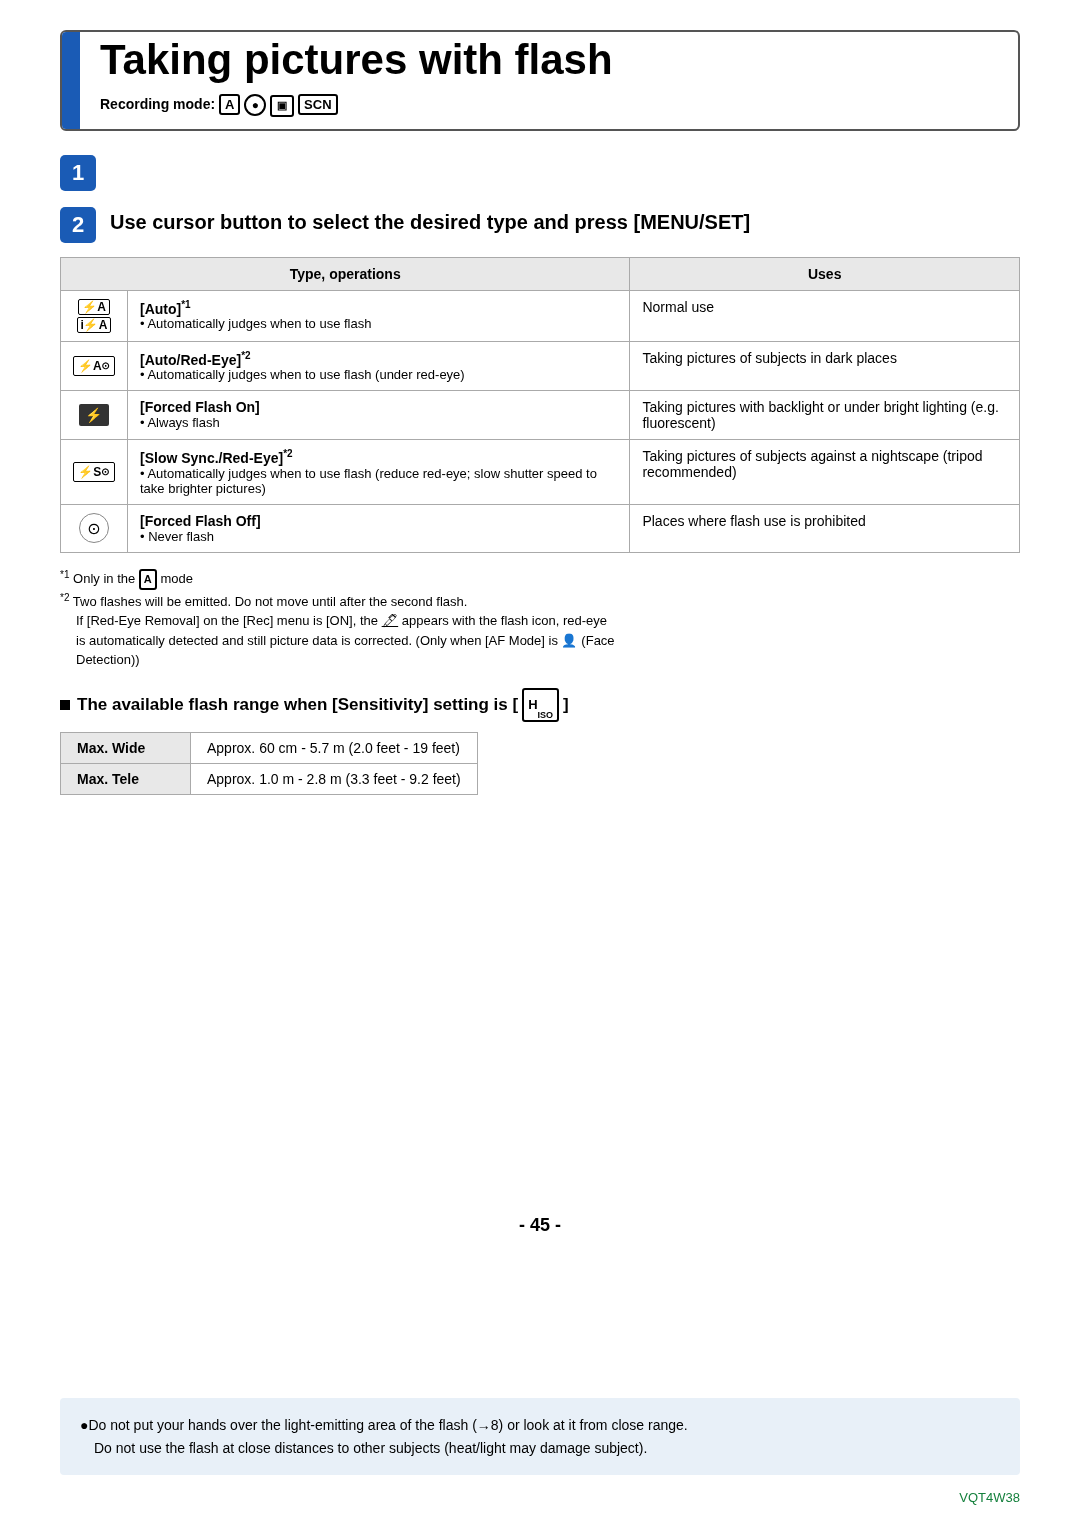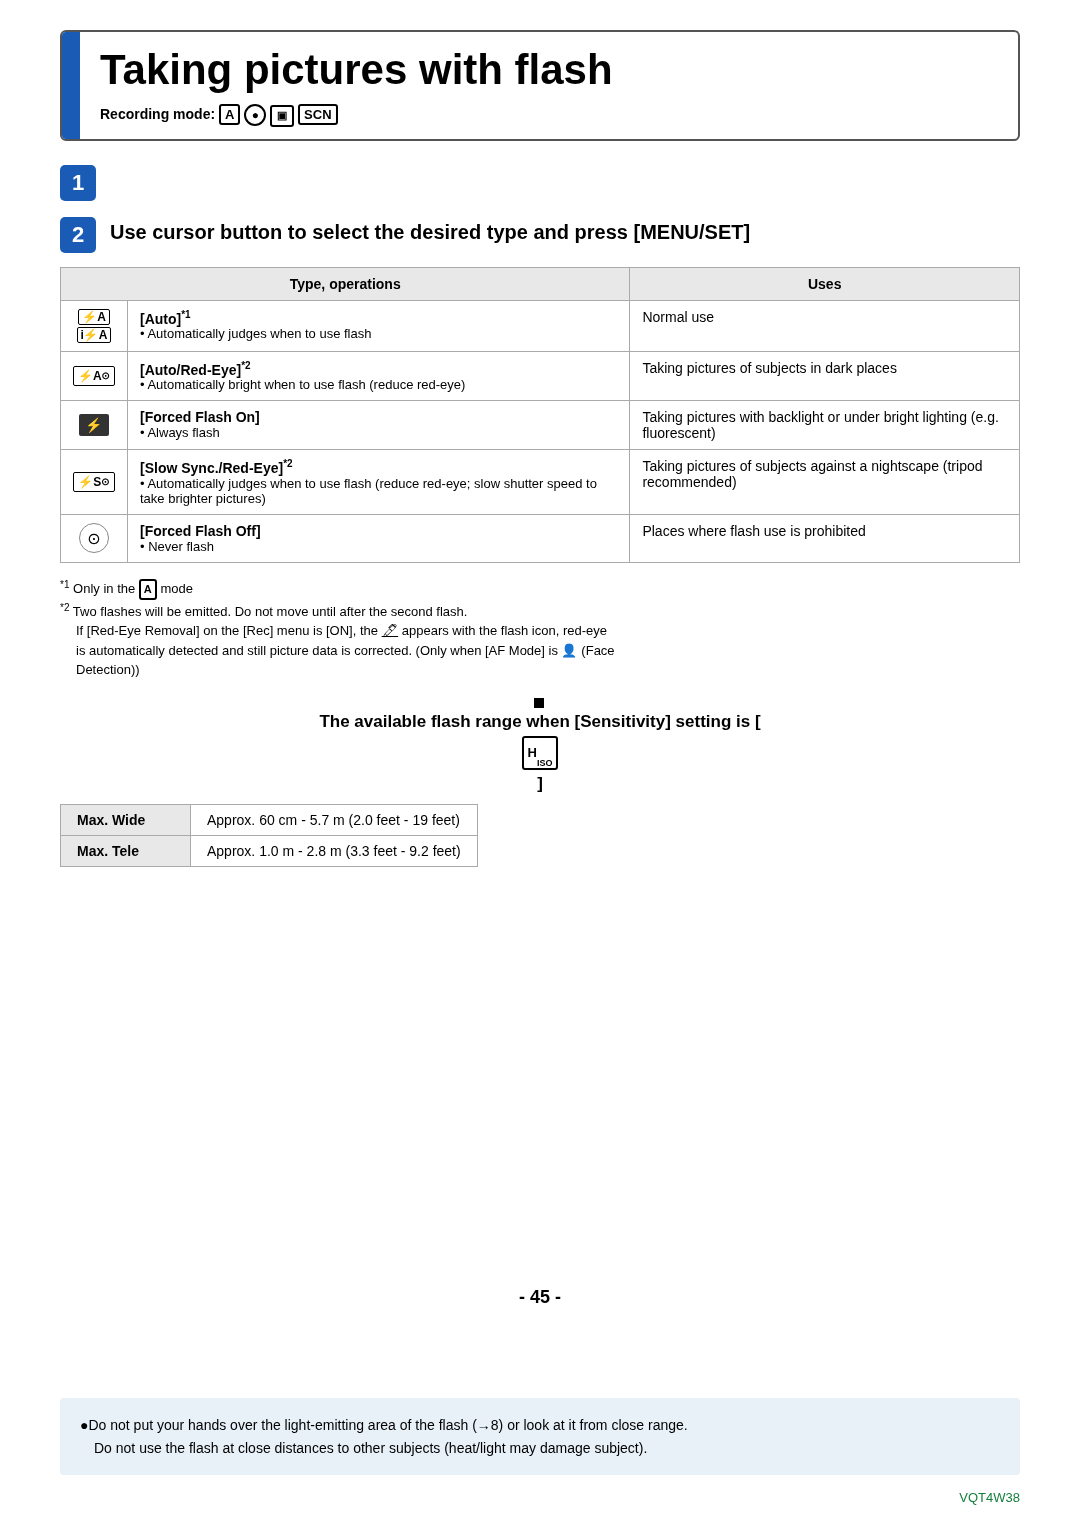--- a/index.html
+++ b/index.html
@@ -149,21 +149,20 @@
     }
 
     
     .sensitivity-header {
       font-size: 17px;
       font-weight: bold;
       margin-bottom: 10px;
       display: flex;
       align-items: center;
       gap: 4px;
-      flex-direction: column;
     }
     .black-square {
       display: inline-block;
       width: 10px;
       height: 10px;
       background: #000;
       margin-right: 3px;
     }
     .range-table {
       border-collapse: collapse;
@@ -230,21 +229,21 @@
     }
   </style>
 </head>
 <body>
 
 <div class="page">
 
   <div class="title-wrapper">
     <div style="display:flex; align-items:stretch; border:2px solid #555; border-radius:6px; overflow:hidden;">
       <div style="width:18px; background:#1a5bb5; flex-shrink:0;"></div>
-      <div style="padding:14px 22px 12px 20px; flex:1;">
+      <div style="padding:4px 22px 12px 20px; flex:1;">
         <h1 style="font-size:42px;font-weight:bold;margin-bottom:10px;">Taking pictures with flash</h1>
         <div class="recording-mode">
           <strong>Recording mode:</strong>
           <span class="mode-icon">A</span>
           <span class="mode-icon-circle">●</span>
           <span class="mode-icon-sq">▣</span>
           <span class="mode-icon">SCN</span>
         </div>
       </div>
     </div>
@@ -281,21 +280,21 @@
         </td>
         <td>Normal use</td>
       </tr>
 
       <tr>
         <td class="icon-cell">
           <div style="display:inline-flex;align-items:center;border:1.5px solid #000;border-radius:2px;padding:2px 4px;font-size:12px;font-weight:bold;">⚡A<span style="font-size:10px;">⊙</span></div>
         </td>
         <td class="type-cell">
           <div class="type-label">[Auto/Red-Eye]<sup>*2</sup></div>
-          <div class="type-desc">• Automatically bright when to use flash (reduce red-eye)</div>
+          <div class="type-desc">• Automatically judges when to use flash (under red-eye)</div>
         </td>
         <td>Taking pictures of subjects in dark places</td>
       </tr>
 
       <tr>
         <td class="icon-cell">
           <div style="background:#333;color:#fff;display:inline-flex;align-items:center;justify-content:center;width:30px;height:22px;font-size:14px;border-radius:2px;">⚡</div>
         </td>
         <td class="type-cell">
           <div class="type-label">[Forced Flash On]</div>

